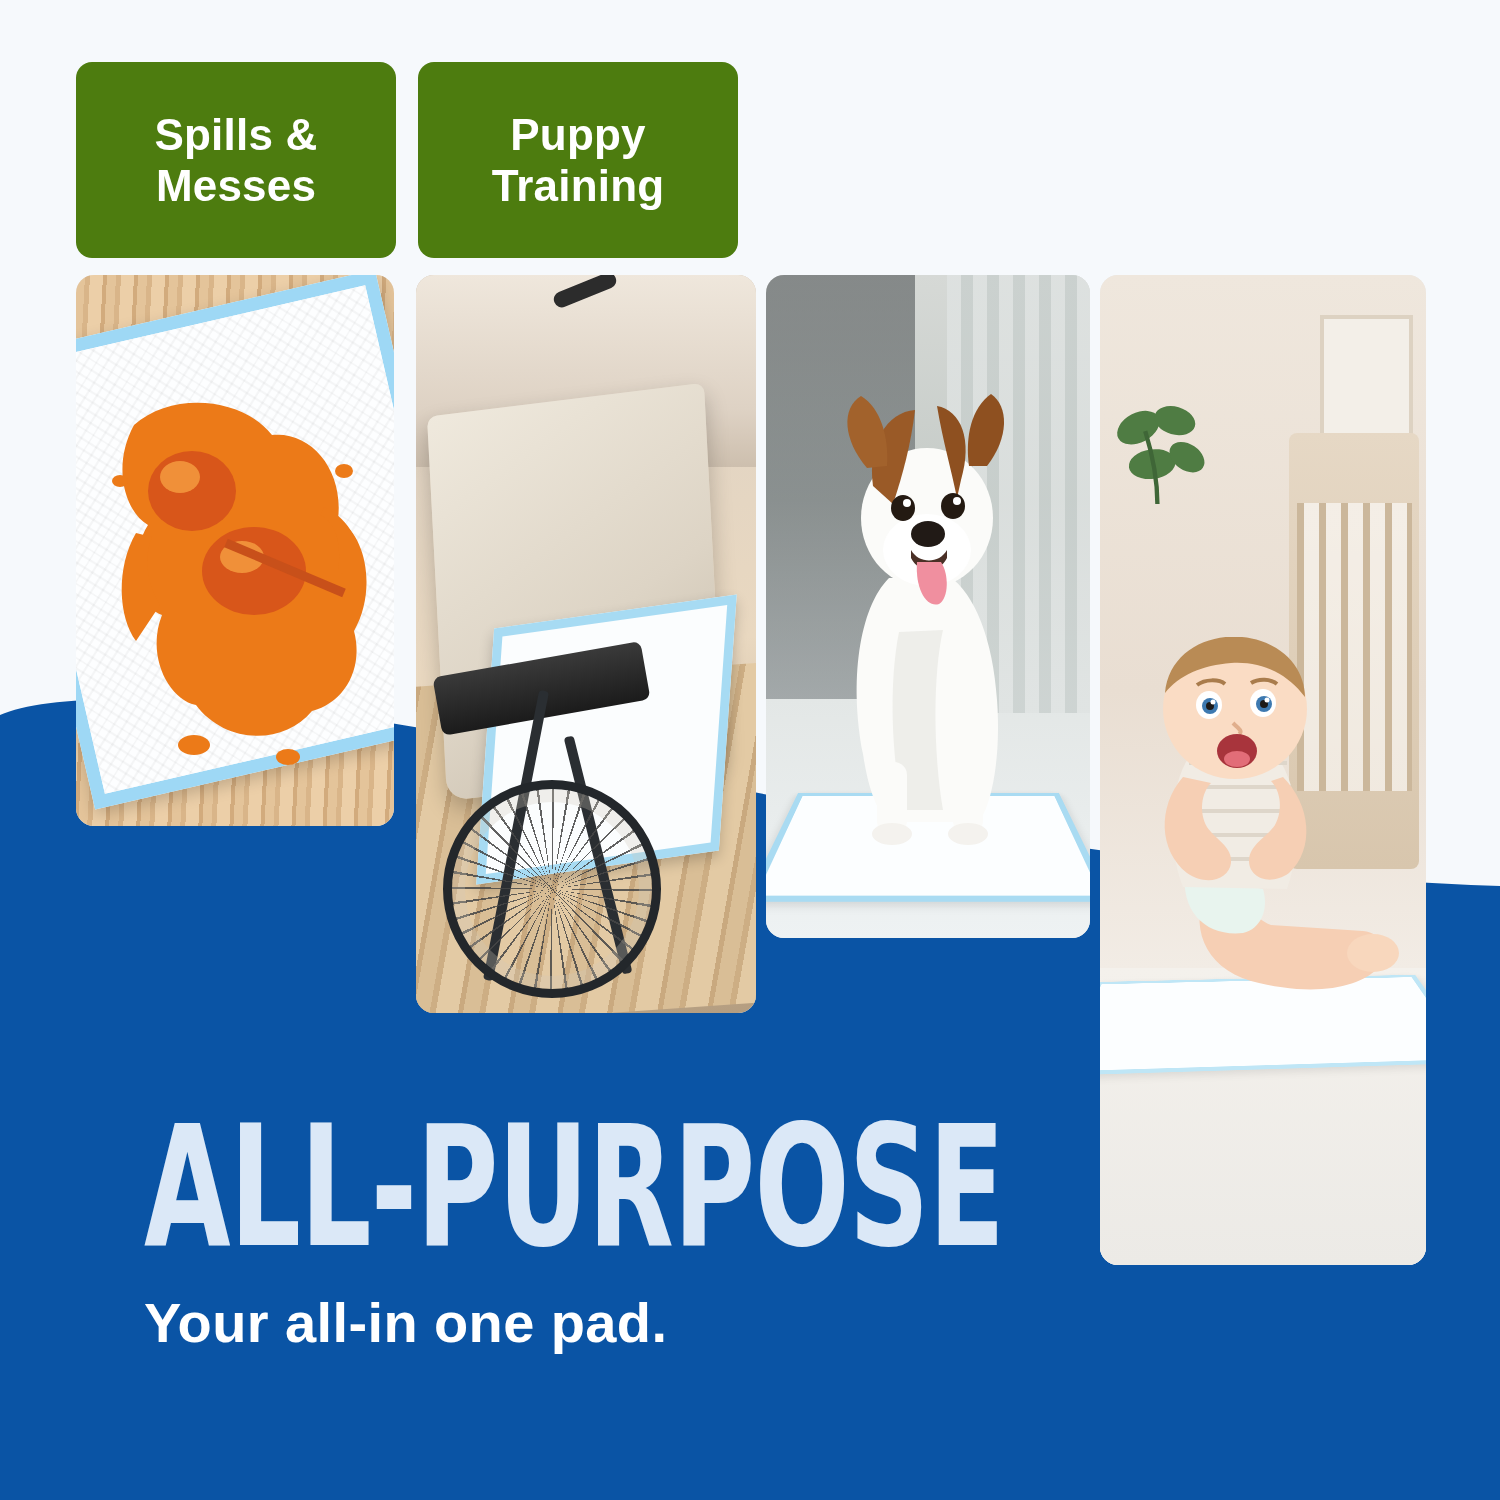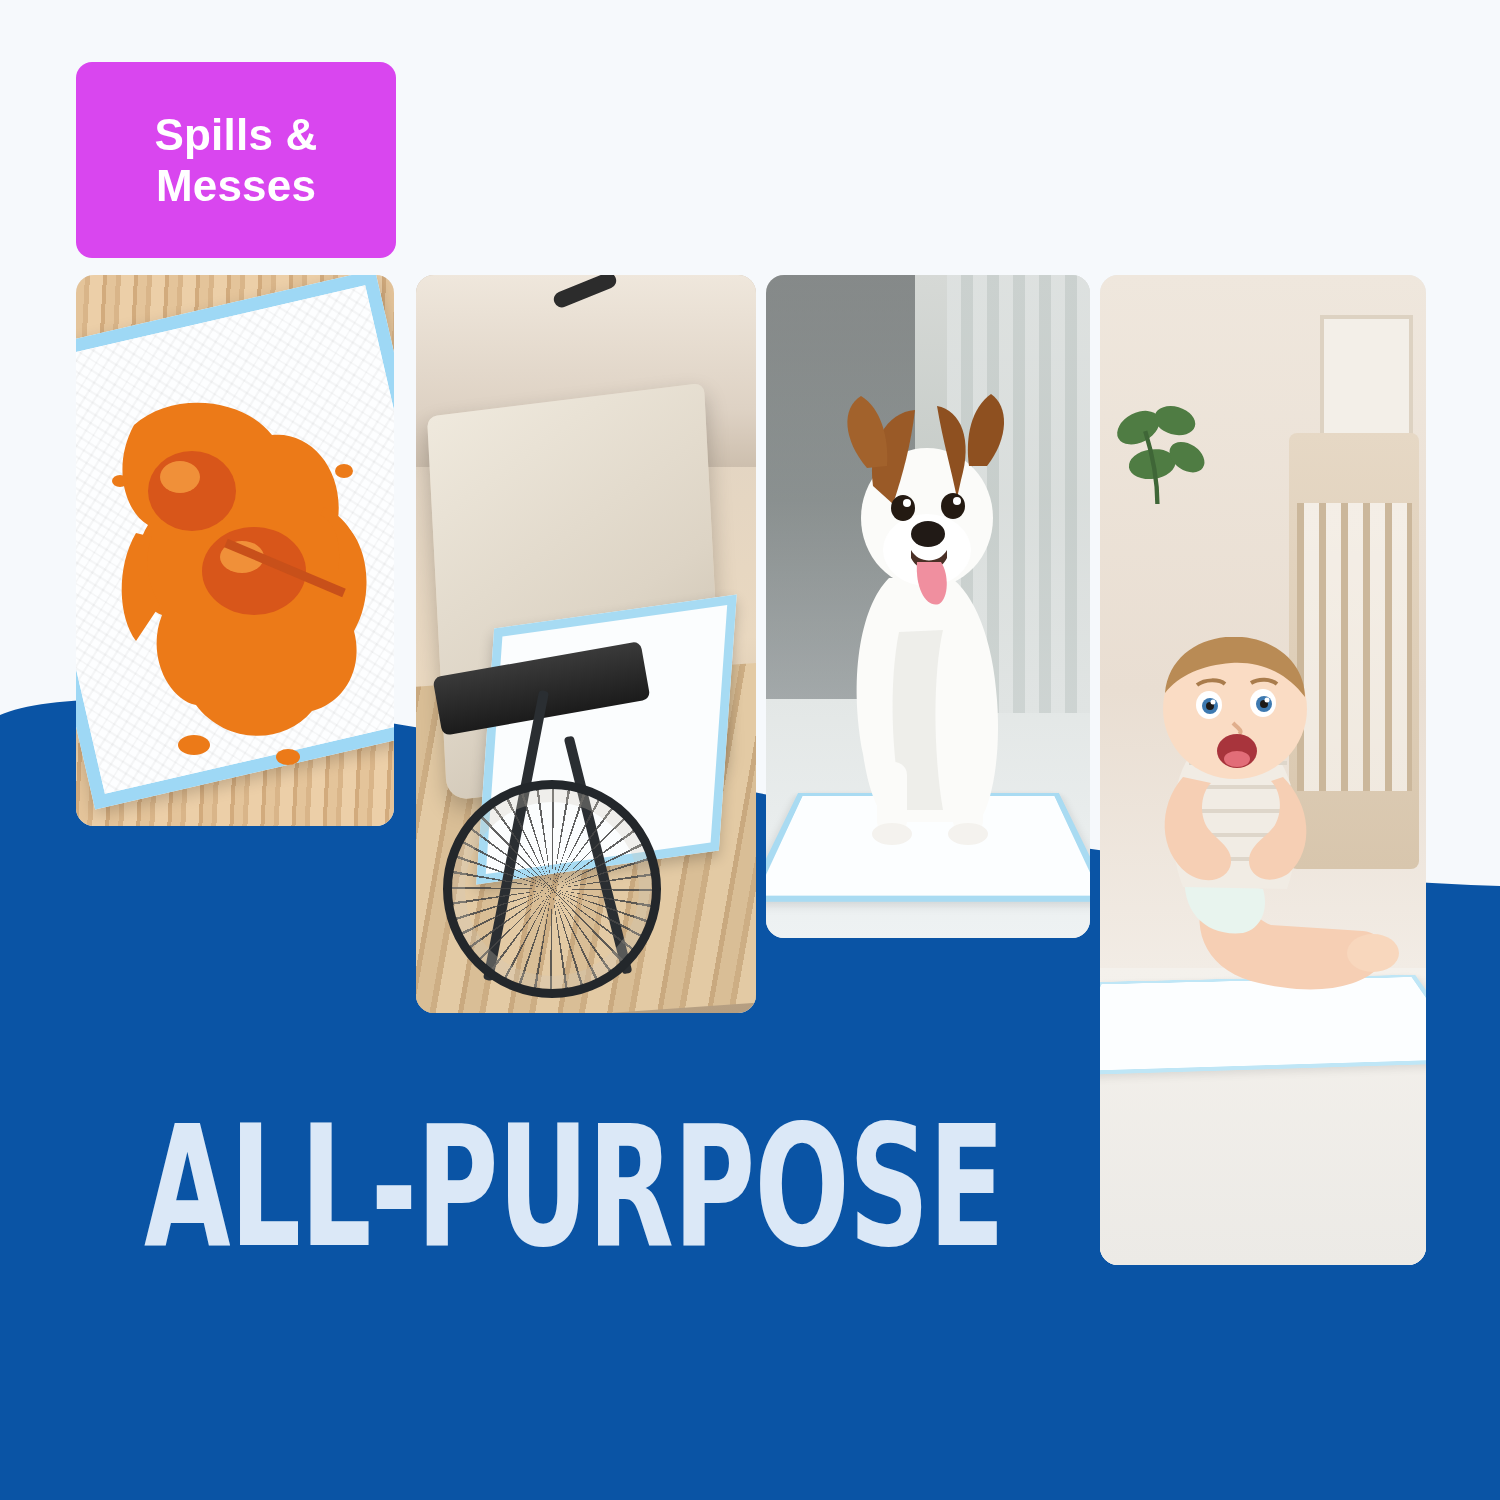--- a/index.html
+++ b/index.html
@@ -43,21 +43,21 @@
     z-index: 5;
     display: flex;
     justify-content: flex-start;
     padding-left: 76px;
     box-sizing: border-box;
   }
   .badge {
     width: 320px;
     height: 196px;
     margin-right: 22px;
-    background: #d946ef;
+    background: #4d7c0f;
     border-radius: 16px;
     display: flex;
     align-items: center;
     justify-content: center;
     text-align: center;
     color: #ffffff;
     font-size: 44px;
     font-weight: bold;
     line-height: 1.17;
     letter-spacing: 0.2px;
@@ -272,20 +272,22 @@
 
   <div class="blue-backdrop">
     <svg viewBox="0 0 1500 1500" preserveAspectRatio="none" aria-hidden="true">
       <path d="M0,715 C 60,688 260,694 520,746 C 820,806 1150,874 1500,886 L1500,1500 L0,1500 Z" fill="#0a54a5"></path>
     </svg>
   </div>
 
   <div class="badges">
     <div class="badge">Spills &amp;
 Messes</div>
+    <div class="badge">Puppy
+Training</div>
   </div>
 
   <div class="panels">
 
     <div class="panel panel-1">
       <div class="art">
         <div class="wood"></div>
         <div class="pad1">
           <div class="pad1-inner"></div>
         </div>
@@ -424,15 +426,16 @@
 
           <ellipse cx="126" cy="114" rx="20" ry="17" fill="#a8343c"></ellipse>
           <ellipse cx="126" cy="122" rx="13" ry="8" fill="#e26d78"></ellipse>
         </svg>
       </div>
     </div>
   </div>
 
   <div class="headline-block">
     <h1 class="headline">ALL-PURPOSE</h1>
+    <p class="subhead">Your all-in one pad.</p>
   </div>
 
 </div>
 
 </body></html>

